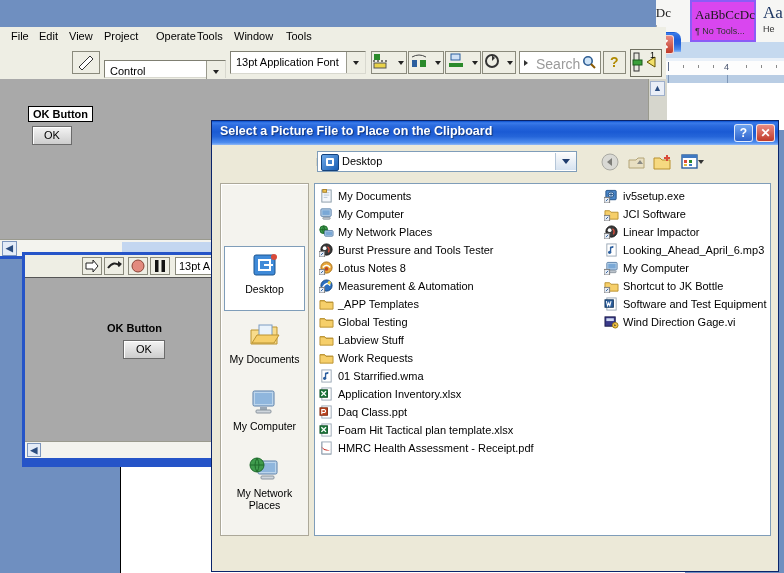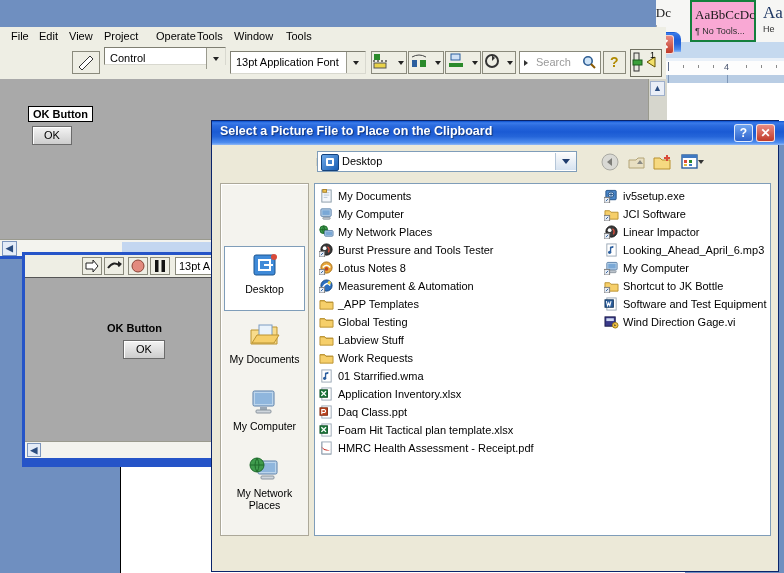--- a/index.html
+++ b/index.html
@@ -11,21 +11,21 @@
   .abs{position:absolute;}
 
   
   #word-frag{left:656px;top:0;width:128px;height:130px;background:#ffffff;overflow:hidden;}
   #word-gallery{position:absolute;left:0;top:0;width:128px;height:42px;background:#f6f6f4;border-bottom:1px solid #c6c6bd;}
   .wg-item{position:absolute;top:0;height:42px;box-sizing:border-box;}
   .wg-sample{font-family:"Liberation Serif",serif;font-size:13px;color:#1a1a1a;line-height:20px;padding-top:3px;white-space:nowrap;}
   .wg-name{font-size:9px;color:#333;line-height:12px;white-space:nowrap;}
   #wg1{left:-6px;width:38px;}
   #wg2{left:34px;width:66px;border-left:1px solid #d7d7cf;border-right:1px solid #d7d7cf;padding-left:3px;}
-  #wg2.sel{border:2px solid #15803d;background:#f9a8d4;}
+  #wg2.sel{border:2px solid #8b5cf6;background:#d946ef;}
   #wg3{left:104px;width:40px;padding-left:3px;}
   #wg3 .wg-sample{font-size:17px;color:#1f3864;}
   #word-stripe{position:absolute;left:0;top:42px;width:128px;height:16px;background:#c5d9ef;border-bottom:1px solid #9fb8d6;}
   #word-stripe2{position:absolute;left:0;top:58px;width:128px;height:3px;background:#eaf1f9;border-bottom:1px solid #a8c0dc;}
   #word-ruler{position:absolute;left:0;top:61px;width:128px;height:14px;background:#fdfdfd;border-bottom:1px solid #c9c9c9;}
   #word-ruler .tick{position:absolute;top:4px;width:1px;height:3px;background:#8a8a8a;}
   #word-ruler .tickbig{position:absolute;top:1px;width:1px;height:9px;background:#5c6b8a;}
   #word-ruler .rnum{position:absolute;top:1px;font-size:9px;color:#44506b;}
   #word-ruler2{position:absolute;left:0;top:75px;width:128px;height:8px;background:#b9cde4;}
   #word-ruler2 .m{position:absolute;top:0;width:1px;height:8px;background:#7e97b8;}
@@ -87,21 +87,21 @@
   #panel-okbtn{left:32px;top:126px;width:40px;height:19px;box-sizing:border-box;
     background:linear-gradient(to bottom,#f4f4f4,#cdcdcd);border:1px solid #6b6b6b;
     box-shadow:inset 1px 1px 0 #fff;text-align:center;line-height:17px;font-size:11px;color:#000;}
 
   #white-sheet{left:120px;top:467px;width:564px;height:106px;background:#fff;border-left:1px solid #000;}
 
   
   #dlg{left:211px;top:120px;width:568px;height:452px;background:#ece9d8;
        border:1px solid #0a246a;box-sizing:border-box;}
   #dlg-title{position:absolute;left:0;top:0;width:566px;height:24px;
-    background:linear-gradient(to bottom,#0a4ecb 0%,#3a7bea 8%,#2a6ade 20%,#1a5ad4 45%,#2565d9 65%,#4e8def 90%,#90b9f6 100%);padding-left:6px;}
+    background:linear-gradient(to bottom,#0a4ecb 0%,#3a7bea 8%,#2a6ade 20%,#1a5ad4 45%,#2565d9 65%,#4e8def 90%,#90b9f6 100%);}
   #dlg-title-text{position:absolute;left:8px;top:3px;color:#fff;font-size:12.5px;font-weight:bold;
     text-shadow:1px 1px 1px rgba(0,0,0,.45);white-space:nowrap;}
   #dlg-help{position:absolute;left:522px;top:3px;width:19px;height:18px;border:1px solid rgba(255,255,255,.8);
     border-radius:3px;background:linear-gradient(to bottom,#6fa4ef,#2d62cd);color:#fff;font-size:12px;
     font-weight:bold;text-align:center;line-height:17px;box-sizing:border-box;}
   #dlg-close{position:absolute;left:544px;top:3px;width:19px;height:18px;border:1px solid rgba(255,255,255,.8);
     border-radius:3px;background:linear-gradient(to bottom,#e98b82,#c03a29);color:#fff;font-size:12px;
     font-weight:bold;text-align:center;line-height:16px;box-sizing:border-box;}
 
   #lookin-row{position:absolute;left:0;top:24px;width:566px;height:36px;}
@@ -202,21 +202,21 @@
   </div>
 
   <div id="lv-toolbar">
 
     <div class="tb-btn" style="left:72px;top:4px;width:28px;height:23px;">
       <svg width="26" height="21" viewBox="0 0 26 21">
           <path d="M6 15 L17 4 L20 7 L9 18 Z" fill="#fff" stroke="#333" stroke-width="1"></path>
         </svg>
     </div>
 
-    <div class="tb-sunk" style="left:104px;top:0;width:122px;height:18px;">
+    <div class="tb-sunk" style="left:104px;top:13px;width:122px;height:18px;">
       <span style="position:absolute;left:5px;top:4px;font-size:11px;">Control</span>
       <span style="position:absolute;right:0;top:0;width:18px;height:21px;background:#eeeee4;border-left:1px solid #9a9a8e;">
         <i class="tb-arrow" style="left:6px;top:9px;"></i>
       </span>
     </div>
 
     <div class="tb-sunk" style="left:230px;top:4px;width:136px;height:23px;">
       <span style="position:absolute;left:5px;top:4px;font-size:11px;">13pt Application Font</span>
       <span style="position:absolute;right:0;top:0;width:18px;height:21px;background:#eeeee4;border-left:1px solid #9a9a8e;">
         <i class="tb-arrow" style="left:6px;top:9px;"></i>
@@ -252,21 +252,21 @@
     <div class="tb-btn" style="left:482px;top:4px;width:34px;height:23px;">
       <svg width="20" height="19" viewBox="0 0 20 19">
         <circle cx="9" cy="9" r="6" fill="none" stroke="#333" stroke-width="2"></circle>
         <path d="M9 3 l3 3 -3 3 Z" fill="#333"></path>
       </svg>
       <i class="tb-arrow" style="left:24px;top:9px;"></i>
     </div>
 
     <div class="tb-btn" style="left:519px;top:4px;width:82px;height:23px;background:#fff;">
       <i class="tb-arrow" style="left:4px;top:8px;border-top:none;border-left:4px solid #333;border-top:3px solid transparent;border-bottom:3px solid transparent;"></i>
-      <span style="position:absolute;left:16px;top:4px;font-size:11px;color:#9a9a9a;">Search</span>
+      <span style="position:absolute;left:16px;top:4px;font-size:14px;color:#9a9a9a;">Search</span>
       <svg style="position:absolute;right:3px;top:3px;" width="15" height="15" viewBox="0 0 15 15">
         <circle cx="6" cy="6" r="4.2" fill="#cfe4f7" stroke="#2d5d93" stroke-width="1.6"></circle>
         <path d="M9 9 L13 13" stroke="#8a5a00" stroke-width="2"></path>
       </svg>
     </div>
 
     <div class="tb-btn" style="left:603px;top:4px;width:23px;height:23px;">
       <span style="position:absolute;left:6px;top:2px;font-size:14px;color:#b08a00;font-weight:bold;">?</span>
     </div>
 

